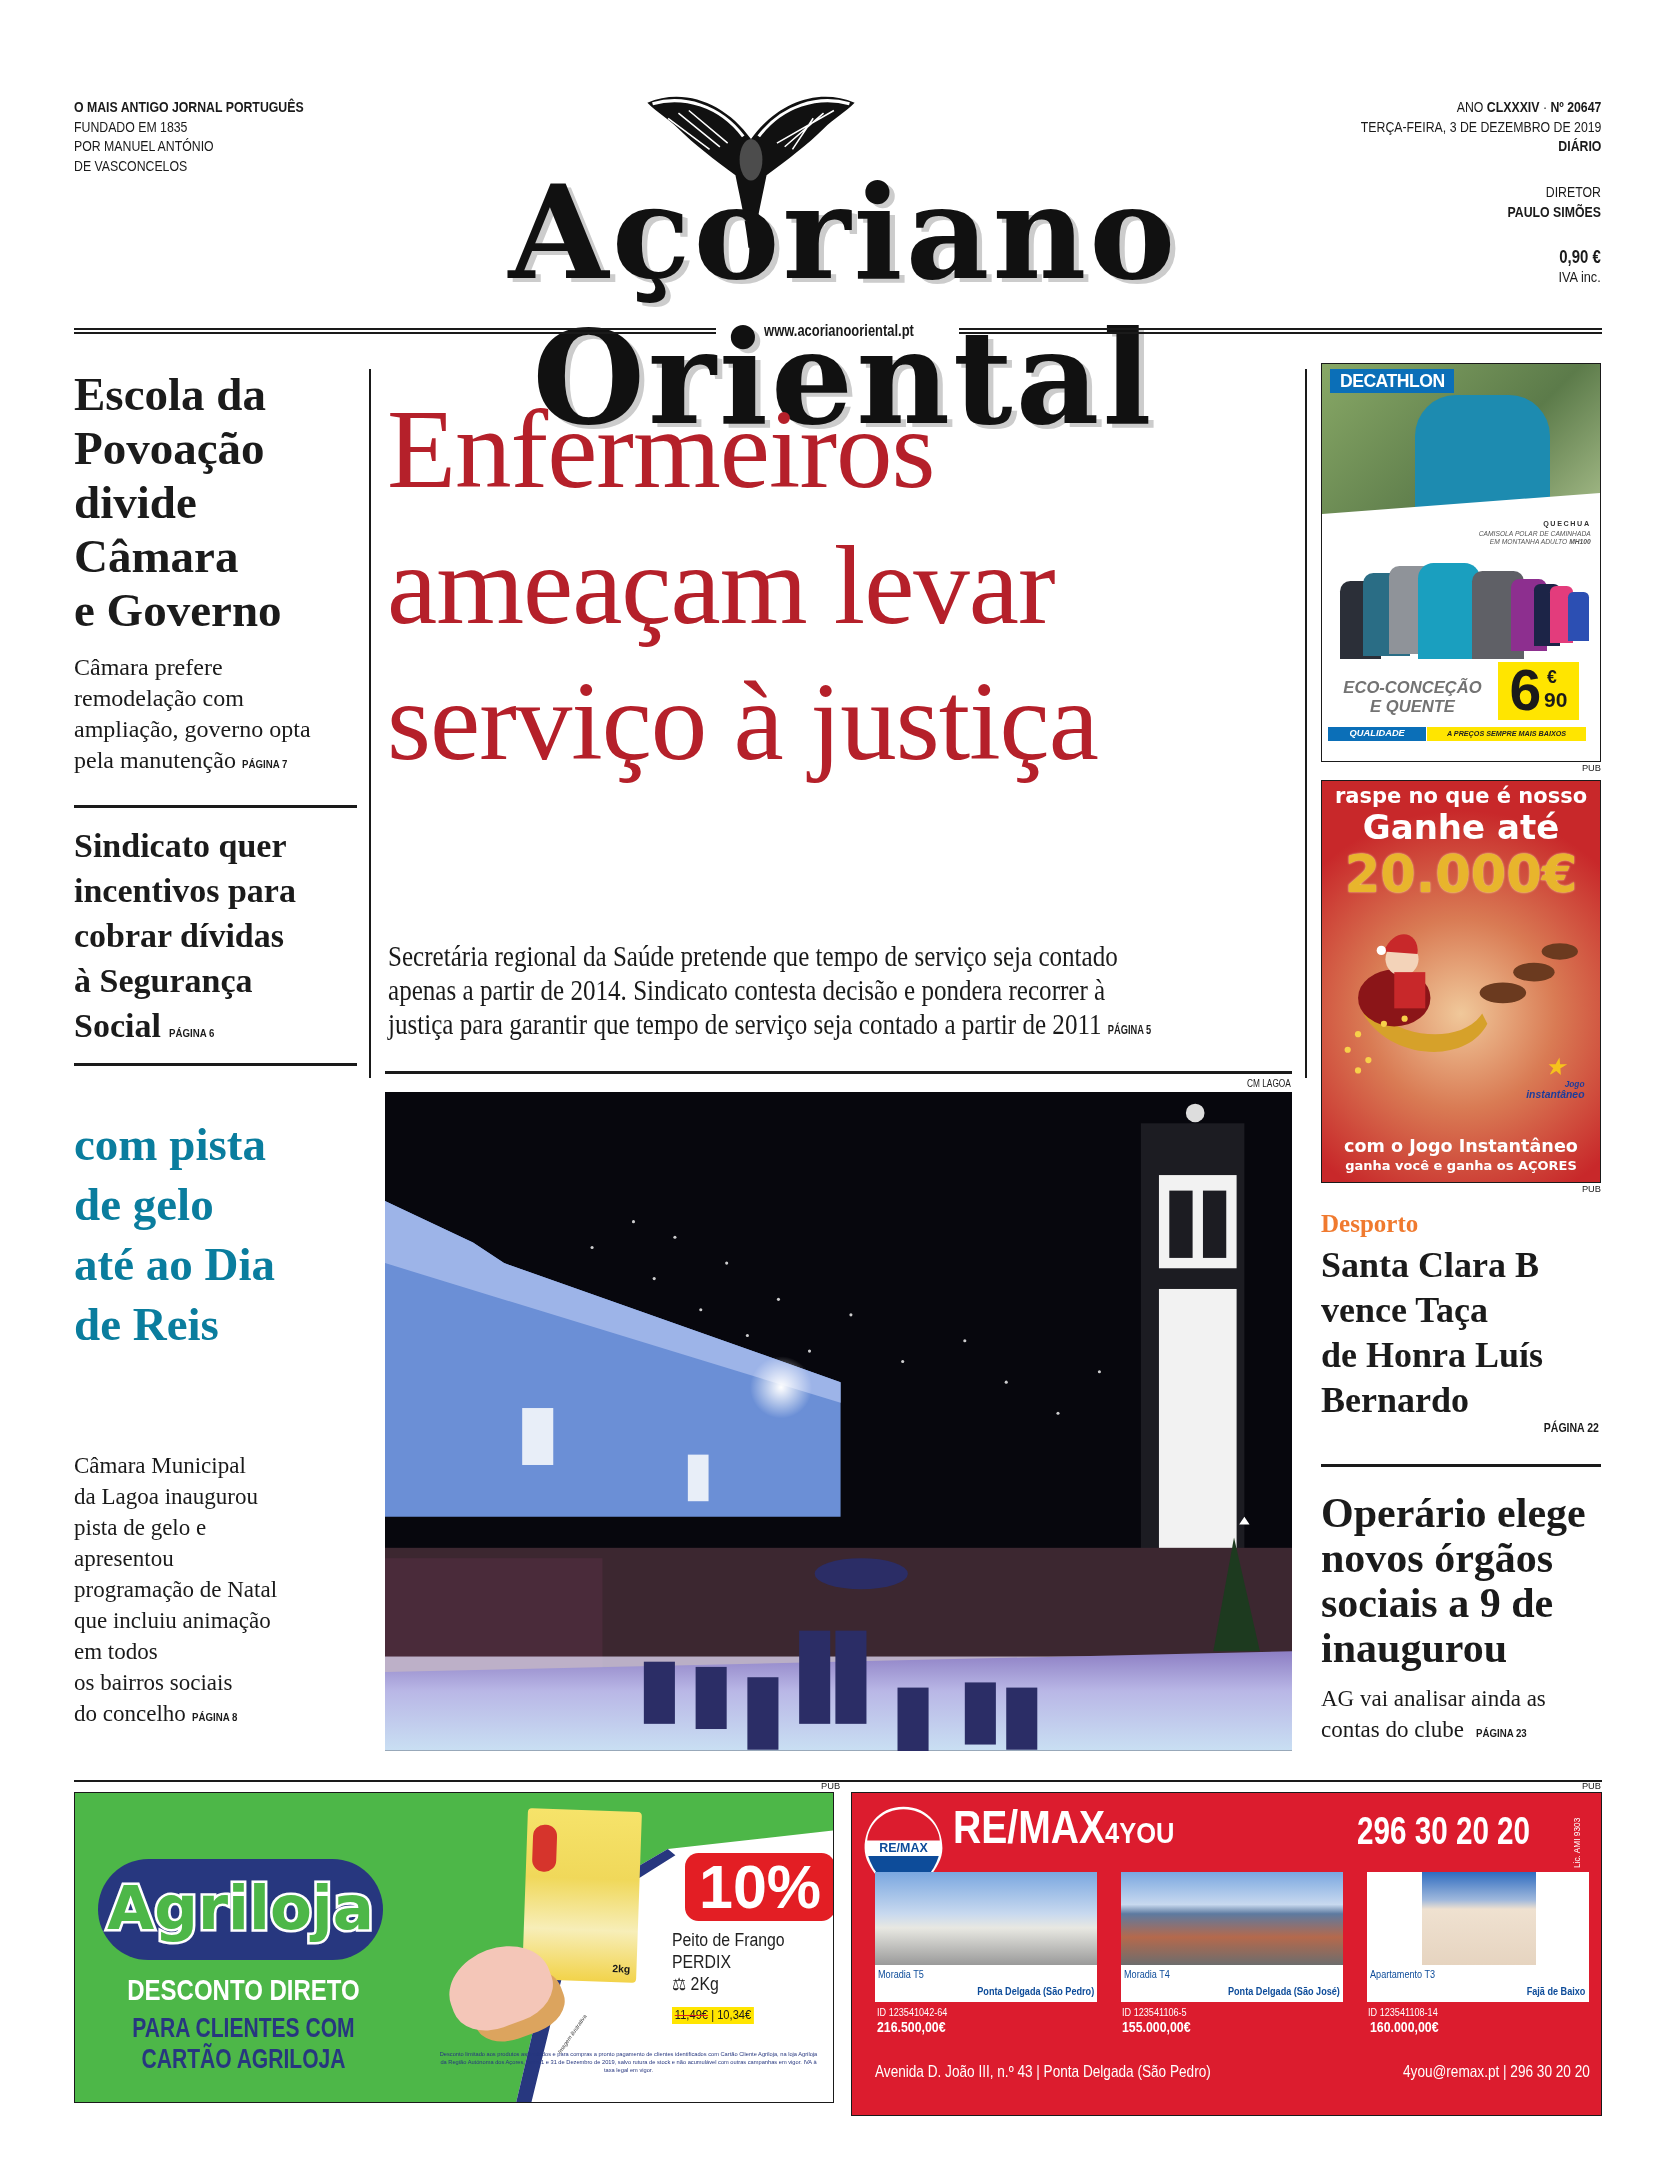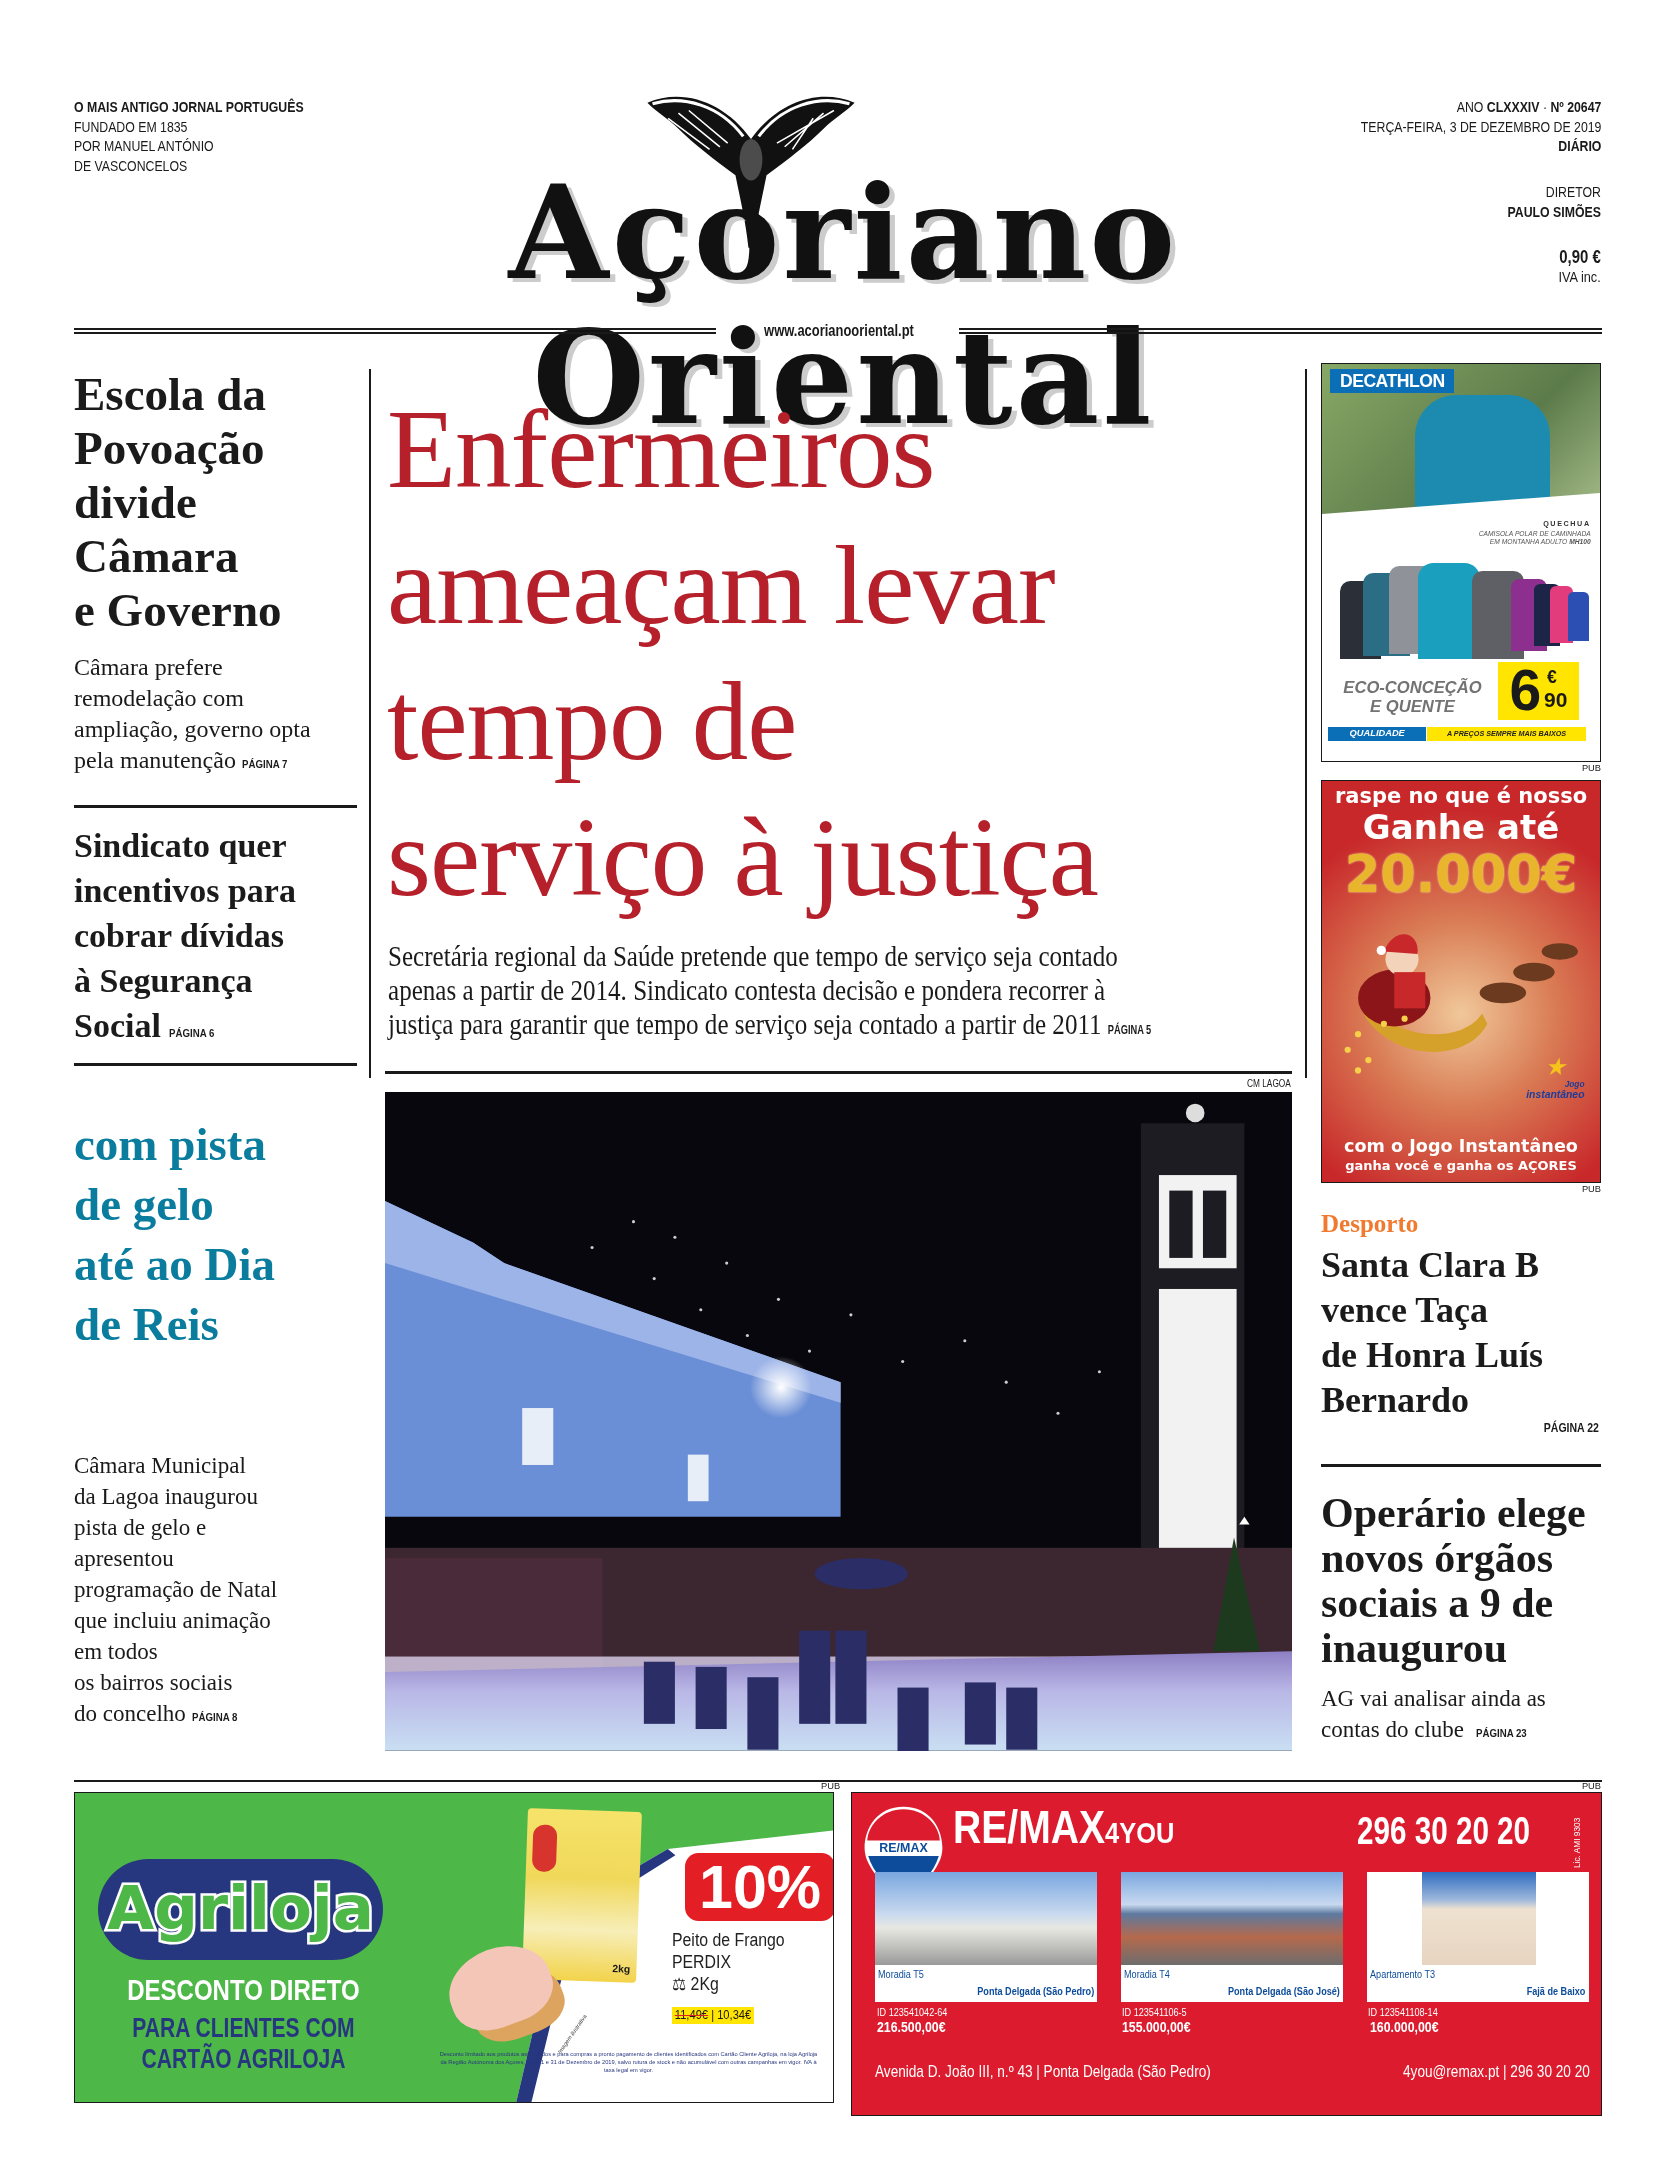--- a/index.html
+++ b/index.html
@@ -149,21 +149,20 @@
   <div>programação de Natal</div>
   <div>que incluiu animação</div>
   <div>em todos</div>
   <div>os bairros sociais</div>
   <div><span>do concelho</span> <span class="pg">PÁGINA 8</span></div>
 </div>
 
 <div class="abs main-head">
   <div>Enfermeiros</div>
   <div>ameaçam levar</div>
-  <div>tempo de</div>
   <div>serviço à justiça</div>
 </div>
 <div class="abs main-sub">
   <div>Secretária regional da Saúde pretende que tempo de serviço seja contado</div>
   <div>apenas a partir de 2014. Sindicato contesta decisão e pondera recorrer à</div>
   <div><span>justiça para garantir que tempo de serviço seja contado a partir de 2011</span> <span class="pg" style="font-size:12.4px;">PÁGINA 5</span></div>
 </div>
 <div class="abs hrule" style="left:385px; top:1071px; width:907px;"></div>
 <div class="abs credit">CM LAGOA</div>
 

